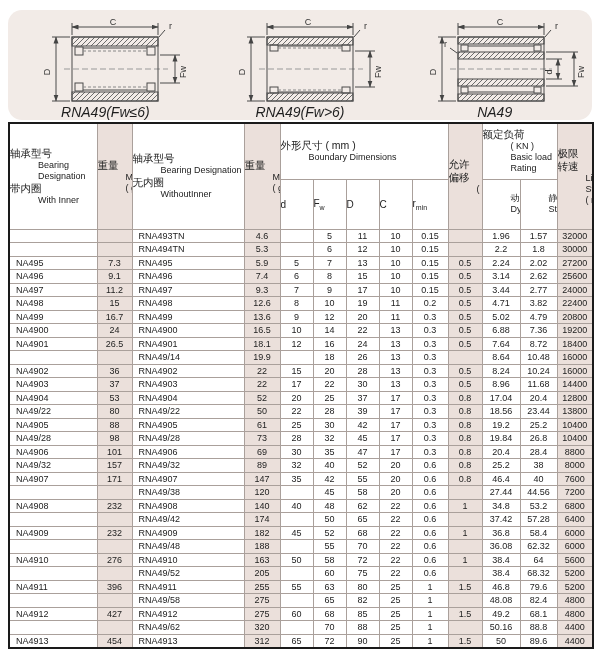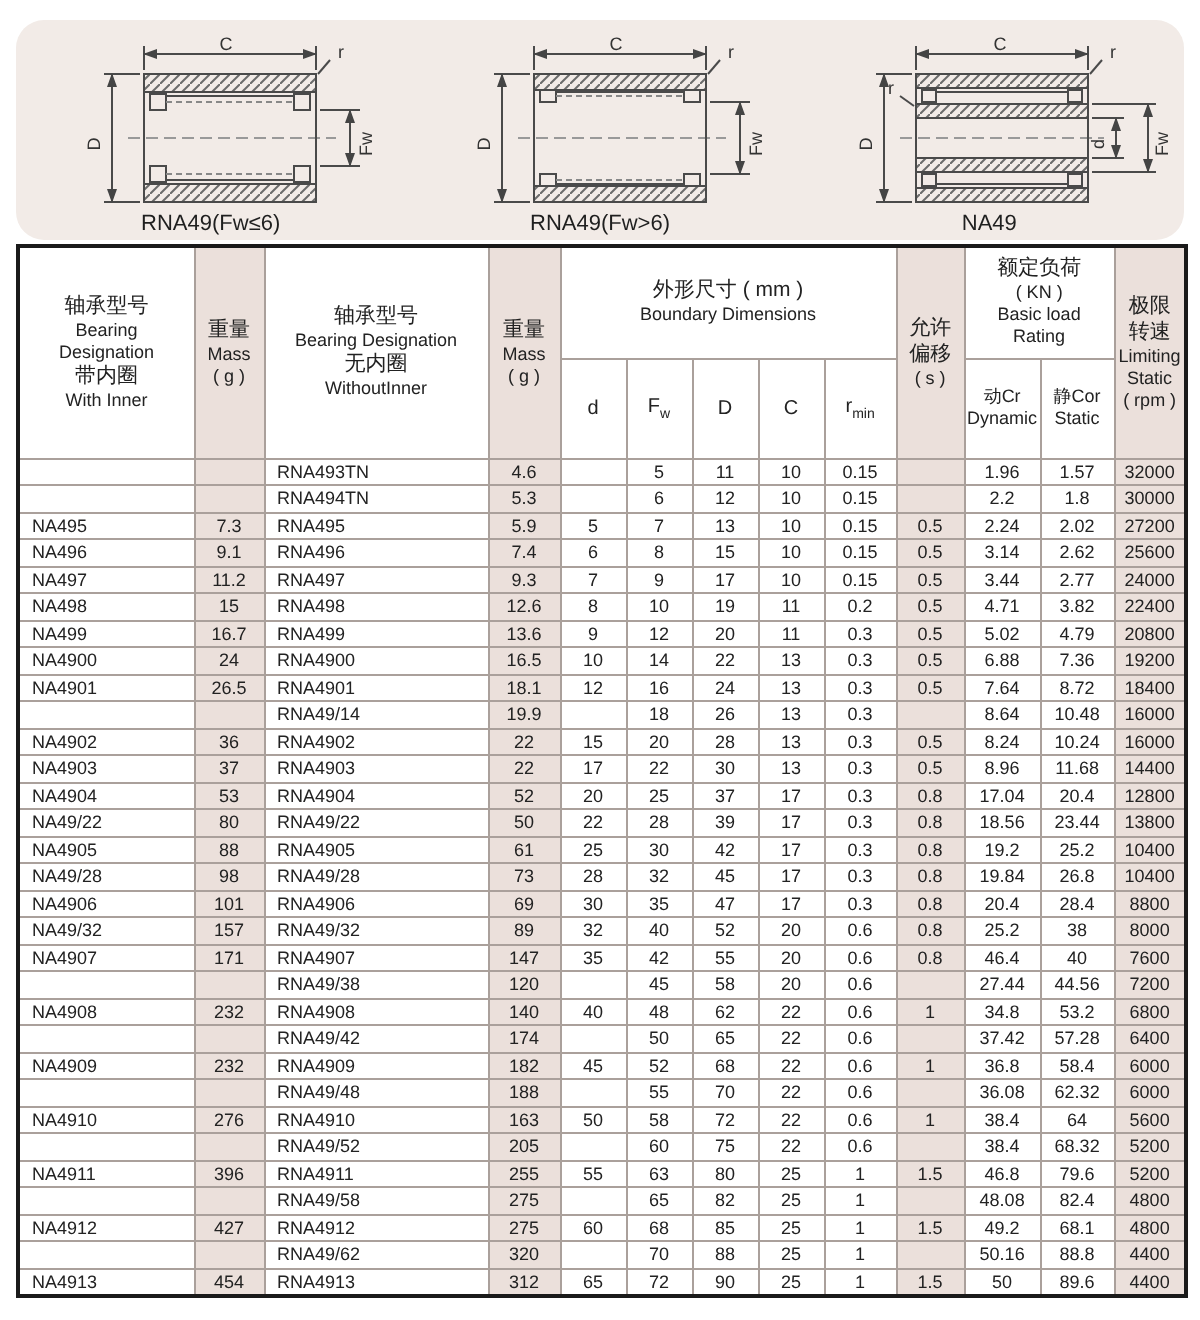--- a/index.html
+++ b/index.html
@@ -10,44 +10,44 @@
   }
 
   
   .panel {
     position:absolute; left:8px; top:10px; width:584px; height:110px;
     background:#f2ebe7; border-radius:14px;
     display:flex; align-items:stretch; justify-content:space-between;
   }
   .figure { flex:1 1 0; display:flex; flex-direction:column; align-items:center; justify-content:flex-end; padding-bottom:3px; }
   .figure svg { display:block; }
-  .caption { font-size:11px; color:#1f1f1f; line-height:10px; margin-top:-2px; }
+  .caption { font-size:14px; color:#1f1f1f; line-height:10px; margin-top:-2px;font-style:italic; }
   svg text { font-family:"Liberation Sans", sans-serif; font-size:9px; fill:#333; }
 
   
   table.spec {
     position:absolute; left:8px; top:122px; width:584px;
     border-collapse:collapse; table-layout:fixed;
     border:2px solid #1a1a1a;
     background:#fff;
   }
   .spec th, .spec td {
     border:1px solid #aaa09b;
     font-weight:normal; color:#222;
     overflow:hidden; white-space:nowrap;
   }
-  .spec thead th { text-align:center; vertical-align:middle; padding:1px 0; }
+  .spec thead th { text-align:left; vertical-align:middle; padding:1px 0; }
   .spec tbody td {
     font-size:9px; height:12.5px; line-height:12.5px;
     text-align:center; padding:0 2px;
   }
   .spec tbody td.left { text-align:left; padding-left:6px; }
   .tint { background:#ebe0db; }
   .h-zh { font-size:10.5px; line-height:13px; }
-  .h-en { font-size:9px; line-height:11px; }
+  .h-en { font-size:9px; line-height:11px;padding-left:28px; }
   .h-sub { font-size:10px; }
   sub.subs { font-size:7px; }
   .row-top-group { height:56px; }
   .row-sub-group { height:50px; }
 </style>
 </head>
 <body>
 
 <div class="panel">
 

